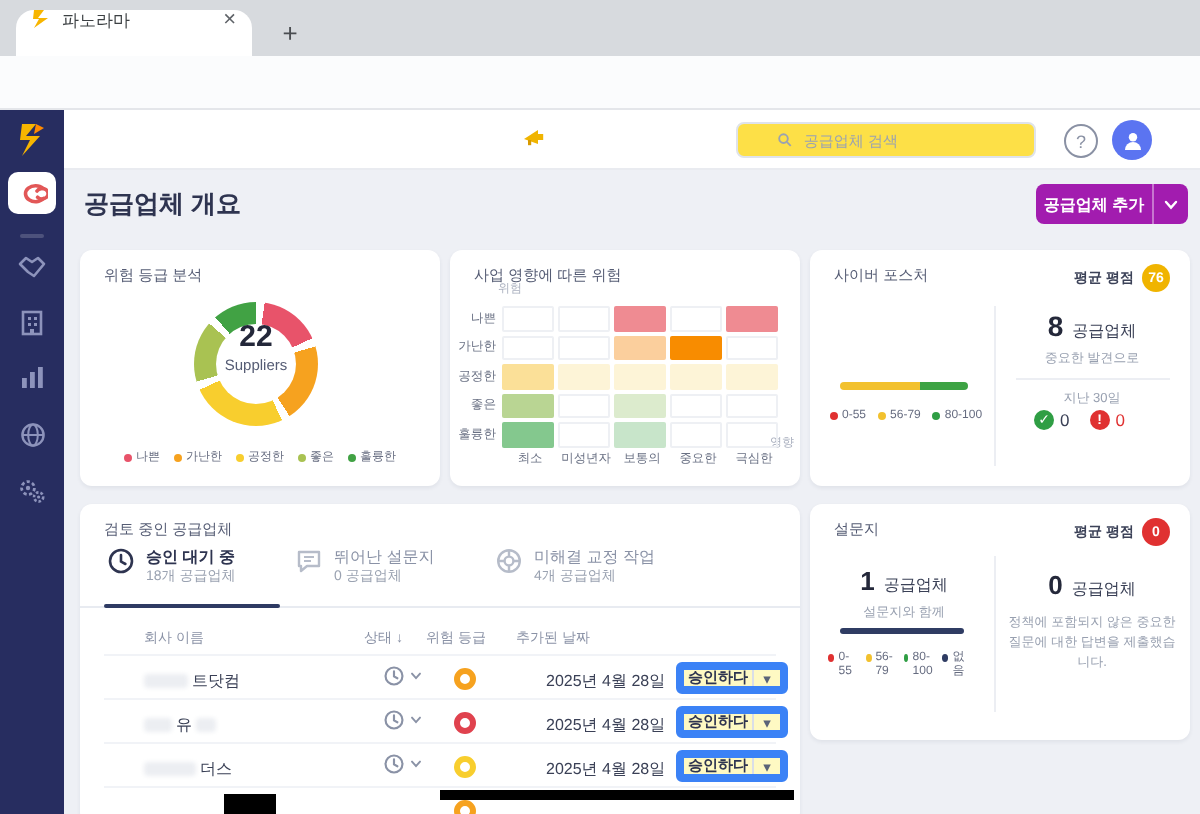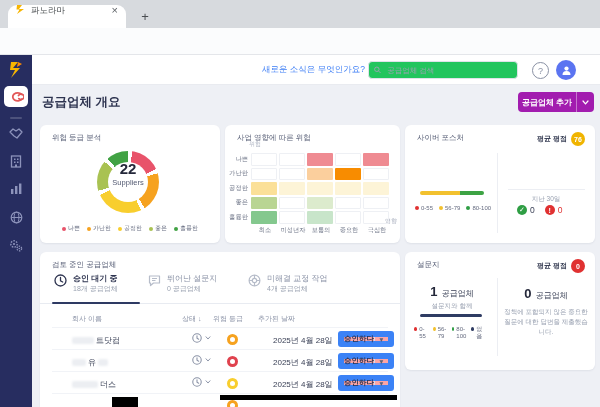--- a/index.html
+++ b/index.html
@@ -27,21 +27,21 @@
   
   .sidebar{position:absolute;left:0;top:55px;width:32px;height:352px;background:#272d60;}
   .side-ic{position:absolute;left:0;width:32px;display:flex;justify-content:center;color:#8d93bb;}
   .active-box{position:absolute;left:4px;top:31px;width:24px;height:21px;background:#fff;border-radius:5px;
     display:flex;align-items:center;justify-content:center;}
   .side-div{position:absolute;left:10px;top:62px;width:12px;height:2px;background:rgba(255,255,255,.18);border-radius:1px;}
   
   .appbar{position:absolute;left:32px;top:55px;width:568px;height:30px;background:#fff;border-bottom:1px solid #e9ebf0;box-sizing:border-box;}
   .whatsnew{position:absolute;left:230px;top:9px;font-size:8.5px;color:#3d7ef5;display:flex;gap:4px;align-items:center;}
   .searchbox{position:absolute;left:336px;top:6px;width:150px;height:18px;border:1px solid #dfe3ea;border-radius:4px;
-    background:#22c55e;display:flex;align-items:center;padding:0 5px;gap:4px;box-sizing:border-box;}
+    background:#fde047;display:flex;align-items:center;padding:0 20px;gap:4px;box-sizing:border-box;}
   .searchbox input{border:none;outline:none;font-size:7.5px;color:#444;width:100%;font-family:inherit;background:transparent;}
   .searchbox input::placeholder{color:#9aa2b1;}
   .helpbtn{position:absolute;left:500px;top:7px;width:15px;height:15px;border:1.2px solid #8a91a4;border-radius:50%;
     font-size:9px;color:#8a91a4;display:flex;align-items:center;justify-content:center;}
   .avatar{position:absolute;left:524px;top:5px;width:20px;height:20px;border-radius:50%;background:#5b74f1;
     display:flex;align-items:center;justify-content:center;}
   
   .pagetitle{position:absolute;left:42px;top:94px;font-size:12.5px;font-weight:bold;color:#2e3450;}
   .btn-report{position:absolute;left:430px;top:92px;width:82px;height:20px;background:#fff;border:1px solid #dfe3ec;border-radius:4px;
     display:flex;align-items:center;justify-content:center;gap:5px;font-size:8px;color:#454d66;box-sizing:border-box;}
@@ -92,21 +92,21 @@
   .tab-item .t2{font-size:7px;color:#9aa2b1;line-height:1.4;}
   .tab-item.inactive .t1{color:#8a92a6;font-weight:normal;}
   .tabs-underline{position:absolute;left:12px;top:50px;width:88px;height:2px;background:#2e3a63;border-radius:1px;z-index:2;}
   .tabs-baseline{position:absolute;left:0;top:51px;width:100%;height:1px;background:#e8ebf1;}
   .thead{position:absolute;top:62px;font-size:7px;color:#8a92a6;}
   .trow{position:absolute;left:12px;width:336px;height:22px;border-top:1px solid #f1f3f7;}
   .tname{position:absolute;left:20px;top:7px;font-size:8px;color:#3a4056;display:flex;align-items:center;gap:2px;}
   .blurblock{height:7px;background:#eceef2;border-radius:2px;filter:blur(1px);display:inline-block;}
   .riskdot{position:absolute;left:175px;top:6px;width:5px;height:5px;border-radius:50%;border-style:solid;border-width:3.2px;background:#fff;box-sizing:content-box;}
   .tdate{position:absolute;left:206px;top:7px;font-size:8px;color:#3a4056;margin-left:15px;}
-  .approve{position:absolute;left:286px;top:3px;width:56px;height:16px;border:6px solid #3b82f6;border-radius:3px;background:#fca5a5;
+  .approve{position:absolute;left:286px;top:3px;width:56px;height:16px;border:4px solid #3b82f6;border-radius:3px;background:#fef9c3;
     display:flex;align-items:center;font-size:7.5px;font-weight:bold;color:#2e3450;box-sizing:border-box;}
   .approve .lbl{flex:1;text-align:center;}
   .approve .sep{width:1px;height:100%;background:#d9dee8;}
   .approve .car{width:13px;text-align:center;color:#5a6378;}
   .statuscell{position:absolute;left:140px;top:5px;display:flex;align-items:center;gap:3px;color:#8a92a6;}
   .redact{position:absolute;background:#000;z-index:5;}
   svg{display:block;}
 </style>
 </head>
 <body>
@@ -211,21 +211,20 @@
           <circle cx="5" cy="5" r="3.2" fill="none" stroke="#8d93bb" stroke-width="1.4" stroke-dasharray="1.6 1.2"></circle>
           <circle cx="5" cy="5" r="1.1" fill="#8d93bb"></circle>
           <circle cx="10.3" cy="9.5" r="2.3" fill="none" stroke="#8d93bb" stroke-width="1.3" stroke-dasharray="1.3 1"></circle>
           <circle cx="10.3" cy="9.5" r="0.8" fill="#8d93bb"></circle>
         </svg>
       </span>
   </div>
 
   <div class="appbar">
     <span class="whatsnew">
-      <span>새로운 소식은 무엇인가요?</span>
       <svg width="11" height="9" viewBox="0 0 11 9">
           <polygon points="0,5.5 7,1 7,8" fill="#f0b400"></polygon>
           <rect x="7" y="3" width="2.6" height="3" fill="#f0b400"></rect>
           <rect x="2" y="6" width="1.6" height="2.6" fill="#d89a00"></rect>
         </svg>
     </span>
     <div class="searchbox">
       <svg width="8" height="8" viewBox="0 0 8 8">
           <circle cx="3.2" cy="3.2" r="2.5" fill="none" stroke="#9aa2b1" stroke-width="1.1"></circle>
           <line x1="5.2" y1="5.2" x2="7.4" y2="7.4" stroke="#9aa2b1" stroke-width="1.1"></line>
@@ -355,20 +354,25 @@
         </span>
         <span class="range-item">
           <span class="dot" style="background: rgb(242, 193, 46);"></span>
           <span>56-79</span>
         </span>
         <span class="range-item">
           <span class="dot" style="background: rgb(47, 158, 68);"></span>
           <span>80-100</span>
         </span>
       </div>
+    <div class="abs ctr" style="left:96px;top:30px;width:90px">
+      <span class="bignum" style="font-size:14px">8</span>
+      <span style="font-size:8px;color:#3a4056">공급업체</span>
+      <div class="muted" style="font-size:6.5px;margin-top:2px">중요한 발견으로</div>
+    </div>
     <div class="hline" style="left:103px;top:64px;width:77px"></div>
     <div class="abs ctr muted" style="left:96px;top:70px;width:90px;font-size:6.5px">지난 30일</div>
     <div class="abs" style="left:112px;top:80px;display:flex;gap:10px;align-items:center">
       <span style="display:flex;gap:3px;align-items:center">
         <span class="stat-ic" style="background:#2f9e44">✓</span>
         <span style="font-size:8.5px;color:#3a4056">0</span>
       </span>
       <span style="display:flex;gap:3px;align-items:center">
         <span class="stat-ic" style="background:#e03131">!</span>
         <span style="font-size:8.5px;color:#e03131">0</span>

